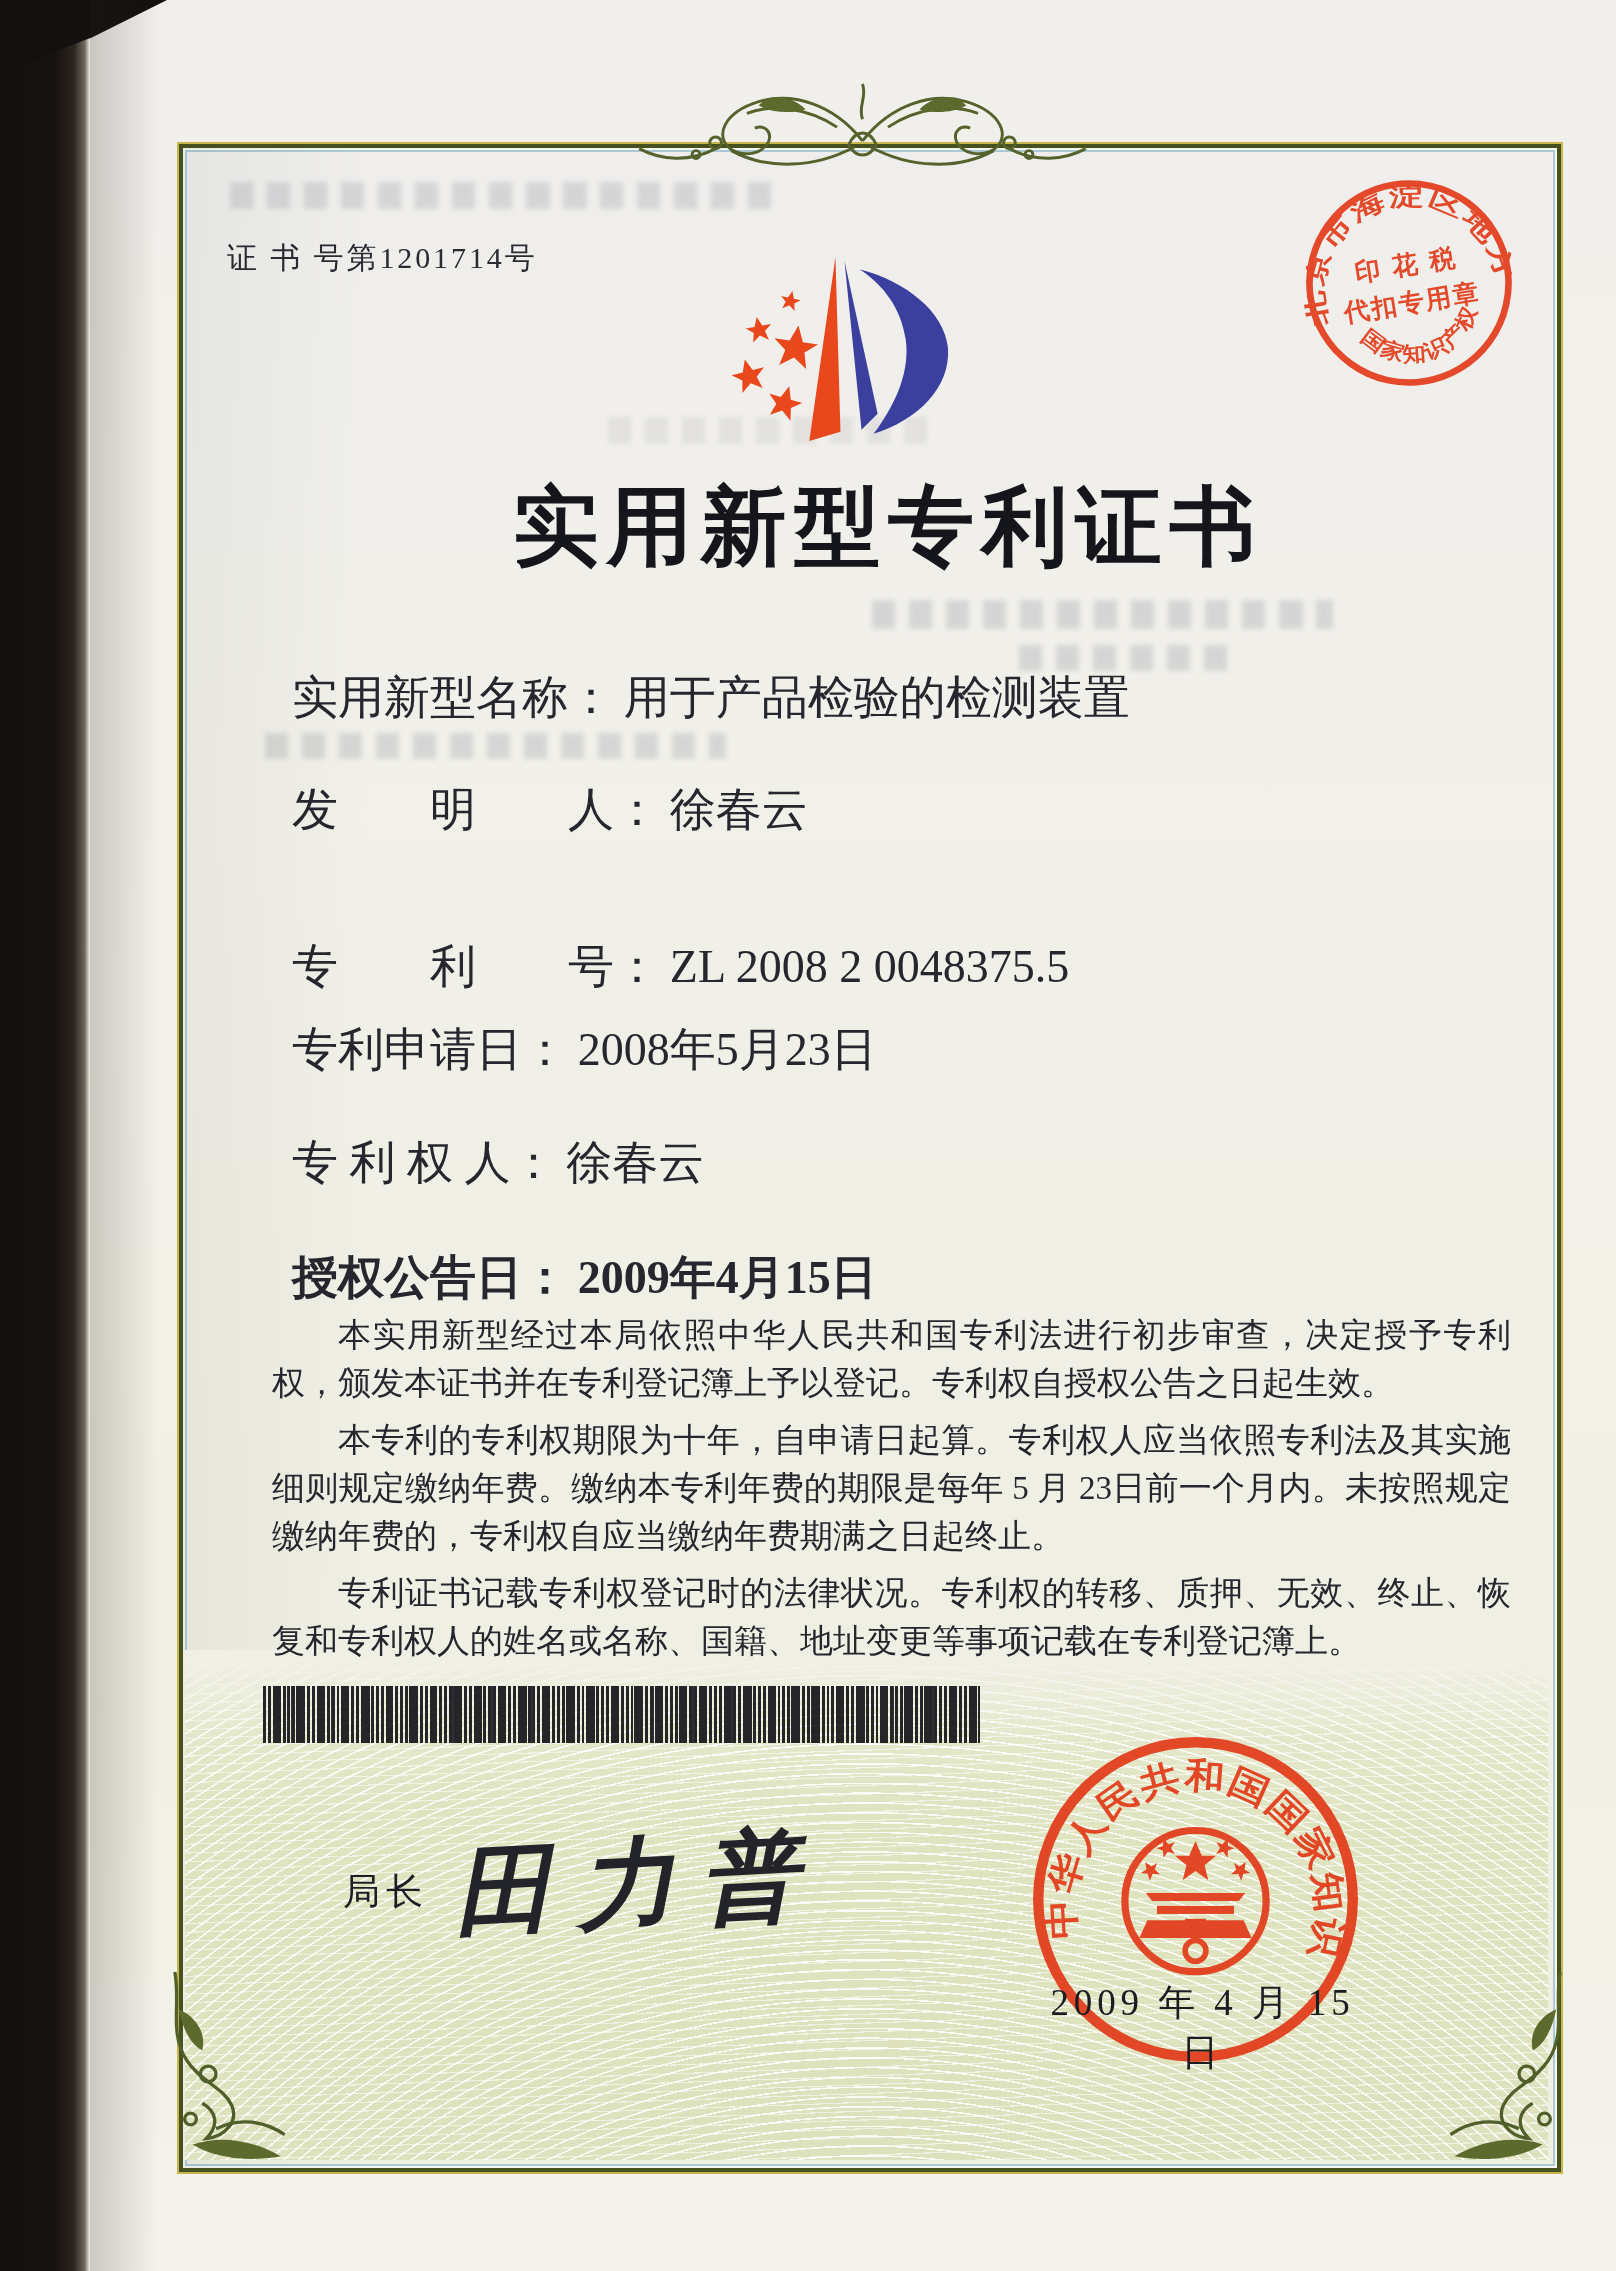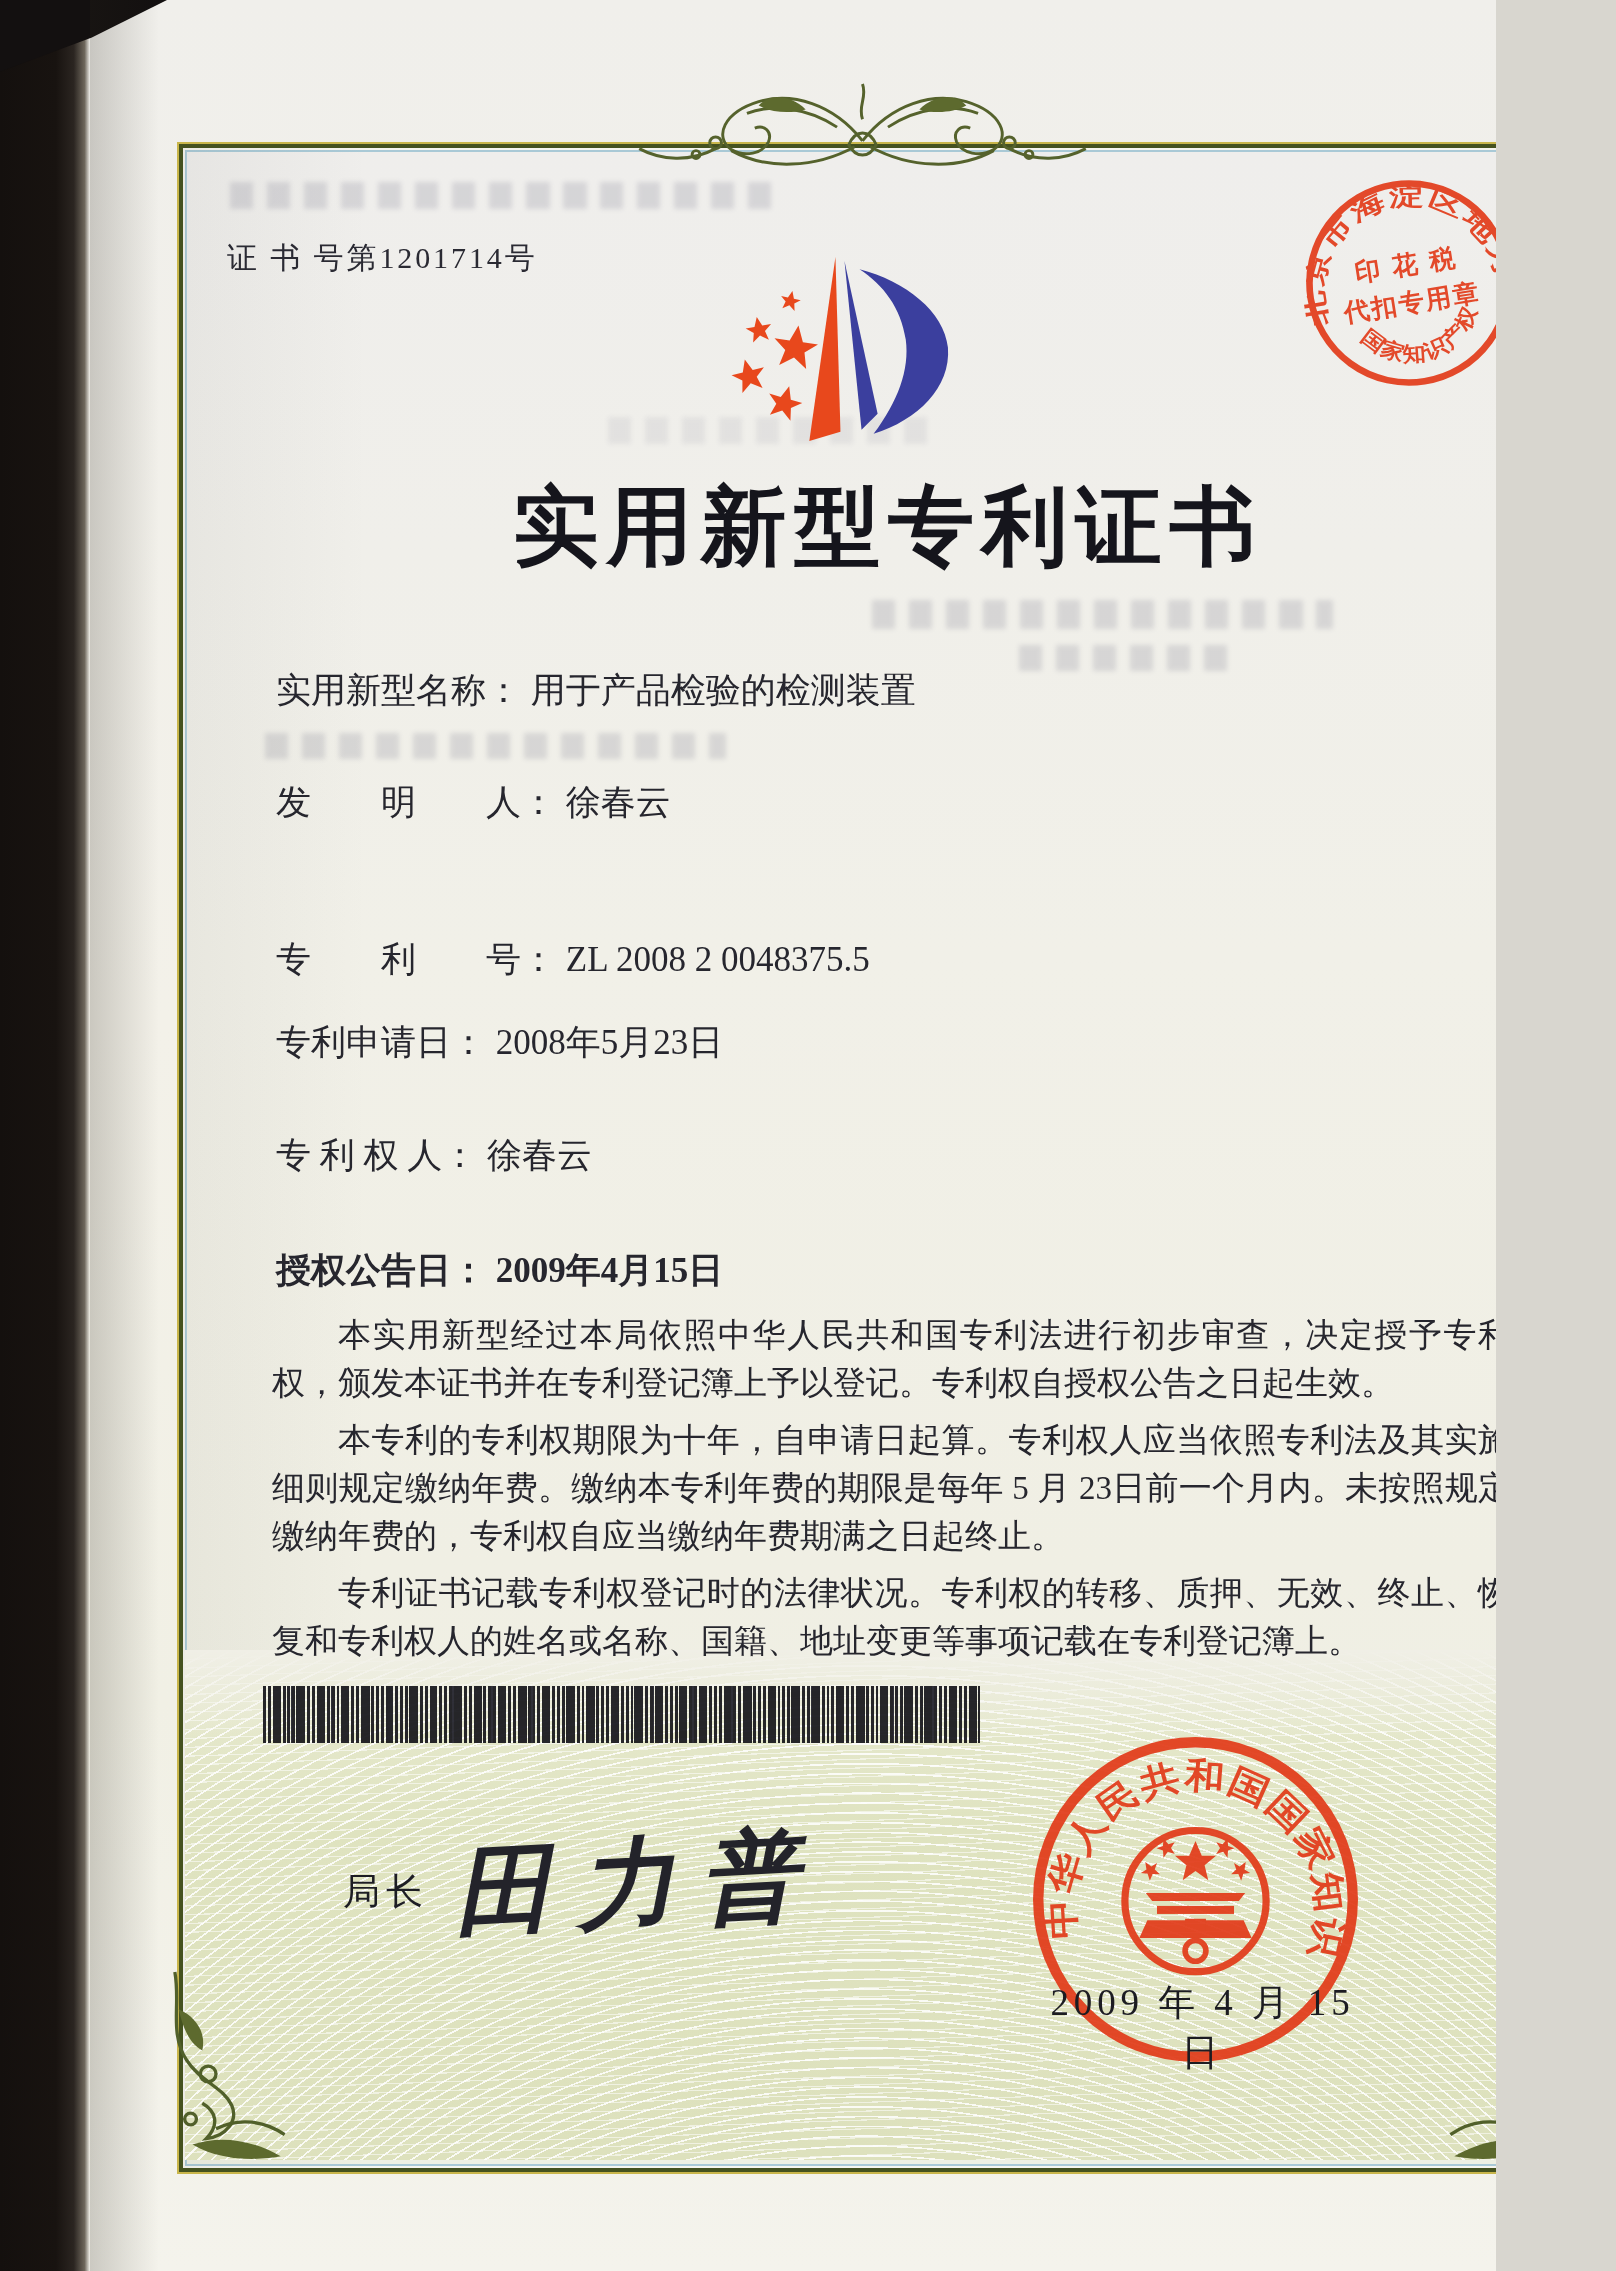--- a/index.html
+++ b/index.html
@@ -1,16 +1,16 @@
 <!DOCTYPE html>
 <html><head>
 <meta charset="utf-8">
 <style>
   html,body{margin:0;padding:0;background:#d8d6cf;}
-  .stage{position:relative;width:1496px;height:2271px;overflow:hidden;
+  .stage{position:relative;width:1616px;height:2271px;overflow:hidden;
          font-family:"Liberation Serif","DejaVu Serif",serif;
          background:linear-gradient(180deg,#f0efeb 0%,#f3f1e9 45%,#f1f0e5 75%,#f4f3ec 100%);}
   
   .spine{position:absolute;left:0;top:0;width:90px;height:2271px;
          background:linear-gradient(90deg,#14100e 0%,#181310 62%,#2b2521 82%,#6e675c 94%,rgba(110,103,92,0) 100%);}
   .spine-wedge{position:absolute;left:0;top:0;width:167px;height:78px;
          background:#131010;clip-path:polygon(0 0,100% 0,55% 48%,0 92%);}
   .page-shadow{position:absolute;left:90px;top:0;width:69px;height:2271px;
          background:linear-gradient(90deg,rgba(40,35,25,.20),rgba(40,35,25,0));}
   
@@ -25,21 +25,21 @@
      background:
        repeating-radial-gradient(circle at 50% 230%, rgba(255,255,255,.85) 0 1.6px, rgba(255,255,255,0) 1.6px 9.8px),
        repeating-linear-gradient(178deg, rgba(255,255,255,.55) 0 1.2px, rgba(255,255,255,0) 1.2px 8.8px),
        linear-gradient(180deg,#e9ebd3 0%,#dfe3c0 35%,#dde1bd 100%);}
   .guilloche-fade{position:absolute;left:0;top:0;width:100%;height:88px;
      background:linear-gradient(180deg,#f0efe6 0%,rgba(240,239,230,0) 100%);}
   .txt{position:absolute;color:#23232b;}
   .cert-no{left:227px;top:238px;font-size:30px;letter-spacing:2.9px;color:#2a2a33;}
   .title{left:179px;top:469px;width:1374px;text-align:center;font-size:86px;font-weight:bold;
          letter-spacing:7.8px;color:#15151c;padding-left:22px;}
-  .field{left:276px;width:1245px;font-size:35px;color:#26262e;}
+  .field{left:292px;width:1245px;font-size:46px;color:#26262e;}
   .field .sep{padding-right:9.8px;}
   .paras{left:272px;top:1311px;width:1239px;font-size:33px;line-height:48px;
          text-align:justify;color:#26262e;}
   .paras p{margin:0 0 8.8px 0;text-indent:2em;}
   .barcode{position:absolute;left:263px;top:1686px;width:717px;height:57px;opacity:.92;
      background:
        repeating-linear-gradient(90deg,#15151a 0 2.9px,rgba(0,0,0,0) 2.9px 4.9px),
        repeating-linear-gradient(90deg,rgba(0,0,0,0) 0 10.8px,#15151a 10.8px 16.7px,rgba(0,0,0,0) 16.7px 22.5px),
        repeating-linear-gradient(90deg,rgba(0,0,0,0) 0 28px,#20202a 28px 31px,rgba(0,0,0,0) 31px 40px);}
   .sig-label{left:343px;top:1867px;font-size:37px;letter-spacing:5.9px;color:#1d1d24;}

